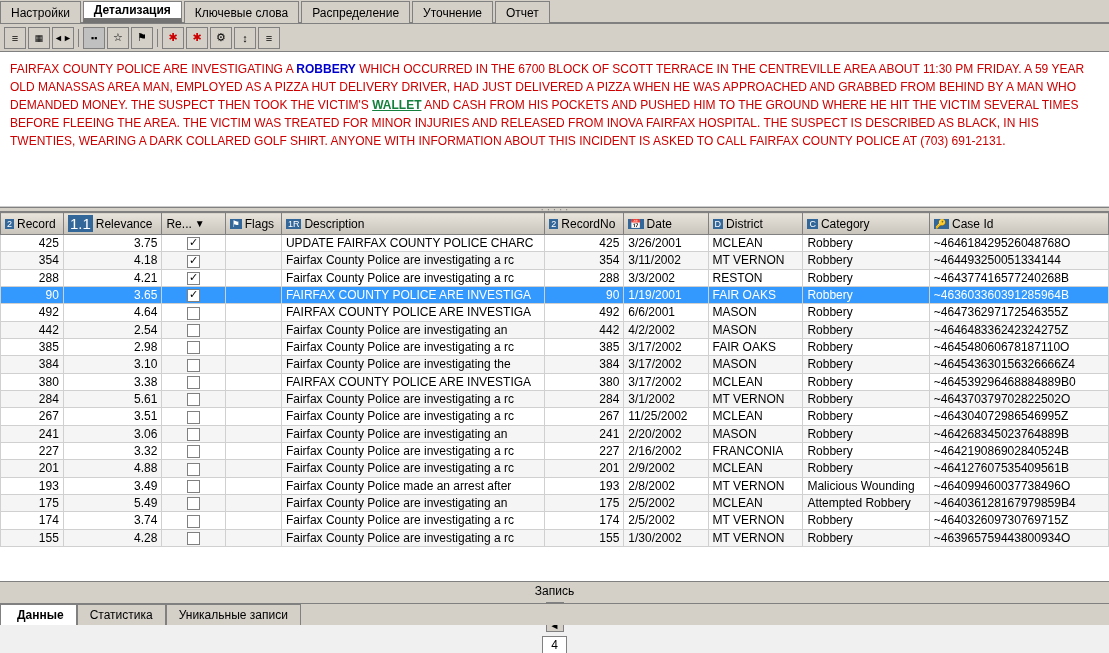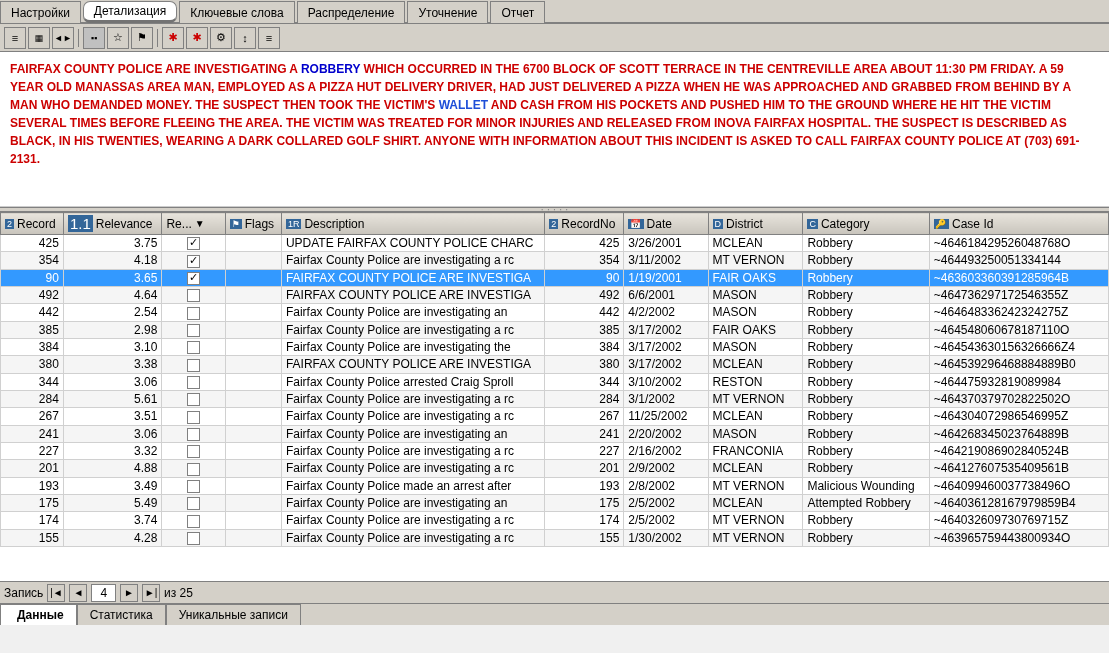--- a/index.html
+++ b/index.html
@@ -20,24 +20,23 @@
       cursor: pointer;
       font-size: 12px;
       display: flex;
       align-items: center;
       margin-right: 2px;
       position: relative;
       top: 1px;
     }
     .tab.active {
       background: #fff;
-      border-bottom: 3px solid #737373;
-      font-weight: normal;
+      border-bottom: 5px solid #737373;
+      font-weight: bold;
       z-index: 2;
-      border-radius: 7px;
     }
 
     
     .toolbar {
       display: flex;
       align-items: center;
       background: #d4d0c8;
       padding: 2px 4px;
       gap: 2px;
       border-bottom: 1px solid #808080;
@@ -65,23 +64,23 @@
     .text-panel {
       background: #fff;
       padding: 8px 10px;
       border-bottom: 1px solid #ccc;
       min-height: 155px;
       max-height: 155px;
       overflow: hidden;
       font-size: 12px;
       line-height: 1.5;
     }
-    .text-panel .highlight-red { color: #cc0000; font-weight: bold; }
+    .text-panel .highlight-red { color: #cc0000; font-weight: normal; }
     .text-panel .highlight-blue { color: #0000cc; font-weight: bold; }
-    .text-panel .highlight-underline { color: #1d4ed8; font-weight: bold; }
+    .text-panel .highlight-underline { color: #15803d; font-weight: bold; text-decoration: underline; }
 
     
     .resize-handle {
       height: 5px;
       background: #d4d0c8;
       border-top: 1px solid #808080;
       border-bottom: 1px solid #808080;
       cursor: ns-resize;
       display: flex;
       justify-content: center;
@@ -170,20 +169,21 @@
 
     
     .status-bar {
       display: flex;
       align-items: center;
       background: #d4d0c8;
       border-top: 1px solid #808080;
       padding: 2px 4px;
       height: 22px;
       gap: 4px;
+      flex-direction: column;
     }
     .status-bar .nav-btn {
       width: 18px;
       height: 18px;
       border: 1px solid #808080;
       background: #d4d0c8;
       display: flex;
       align-items: center;
       justify-content: center;
       cursor: pointer;
@@ -339,20 +339,32 @@
     <td class="relevance-col">4.18</td>
     <td class="re-col"><span class="checkbox-cell checked"></span></td>
     <td class="flags-col"></td>
     <td class="desc-col" style="max-width:250px; overflow:hidden; text-overflow:ellipsis;">Fairfax County Police are investigating a rc</td>
     <td class="recordno-col">354</td>
     <td class="date-col">3/11/2002</td>
     <td class="district-col">MT VERNON</td>
     <td class="category-col">Robbery</td>
     <td class="caseid-col" style="max-width:160px; overflow:hidden; text-overflow:ellipsis;">~464493250051334144</td>
   </tr>
+          <tr>
+    <td class="record-col">288</td>
+    <td class="relevance-col">4.21</td>
+    <td class="re-col"><span class="checkbox-cell checked"></span></td>
+    <td class="flags-col"></td>
+    <td class="desc-col" style="max-width:250px; overflow:hidden; text-overflow:ellipsis;">Fairfax County Police are investigating a rc</td>
+    <td class="recordno-col">288</td>
+    <td class="date-col">3/3/2002</td>
+    <td class="district-col">RESTON</td>
+    <td class="category-col">Robbery</td>
+    <td class="caseid-col" style="max-width:160px; overflow:hidden; text-overflow:ellipsis;">~464377416577240268B</td>
+  </tr>
           <tr class="selected">
     <td class="record-col">90</td>
     <td class="relevance-col">3.65</td>
     <td class="re-col" style="position: relative;"><span class="checkbox-cell checked"></span></td>
     <td class="flags-col"></td>
     <td class="desc-col" style="max-width:250px; overflow:hidden; text-overflow:ellipsis;">FAIRFAX COUNTY POLICE ARE INVESTIGA</td>
     <td class="recordno-col">90</td>
     <td class="date-col">1/19/2001</td>
     <td class="district-col">FAIR OAKS</td>
     <td class="category-col">Robbery</td>
@@ -410,32 +422,20 @@
     <td class="record-col">380</td>
     <td class="relevance-col">3.38</td>
     <td class="re-col"><span class="checkbox-cell "></span></td>
     <td class="flags-col"></td>
     <td class="desc-col" style="max-width:250px; overflow:hidden; text-overflow:ellipsis;">FAIRFAX COUNTY POLICE ARE INVESTIGA</td>
     <td class="recordno-col">380</td>
     <td class="date-col">3/17/2002</td>
     <td class="district-col">MCLEAN</td>
     <td class="category-col">Robbery</td>
     <td class="caseid-col" style="max-width:160px; overflow:hidden; text-overflow:ellipsis;">~464539296468884889B0</td>
-  </tr>
-          <tr>
-    <td class="record-col">344</td>
-    <td class="relevance-col">3.06</td>
-    <td class="re-col"><span class="checkbox-cell "></span></td>
-    <td class="flags-col"></td>
-    <td class="desc-col" style="max-width:250px; overflow:hidden; text-overflow:ellipsis;">Fairfax County Police arrested Craig Sproll</td>
-    <td class="recordno-col">344</td>
-    <td class="date-col">3/10/2002</td>
-    <td class="district-col">RESTON</td>
-    <td class="category-col">Robbery</td>
-    <td class="caseid-col" style="max-width:160px; overflow:hidden; text-overflow:ellipsis;">~464475932819089984</td>
   </tr>
           <tr>
     <td class="record-col">284</td>
     <td class="relevance-col">5.61</td>
     <td class="re-col"><span class="checkbox-cell "></span></td>
     <td class="flags-col"></td>
     <td class="desc-col" style="max-width:250px; overflow:hidden; text-overflow:ellipsis;">Fairfax County Police are investigating a rc</td>
     <td class="recordno-col">284</td>
     <td class="date-col">3/1/2002</td>
     <td class="district-col">MT VERNON</td>

